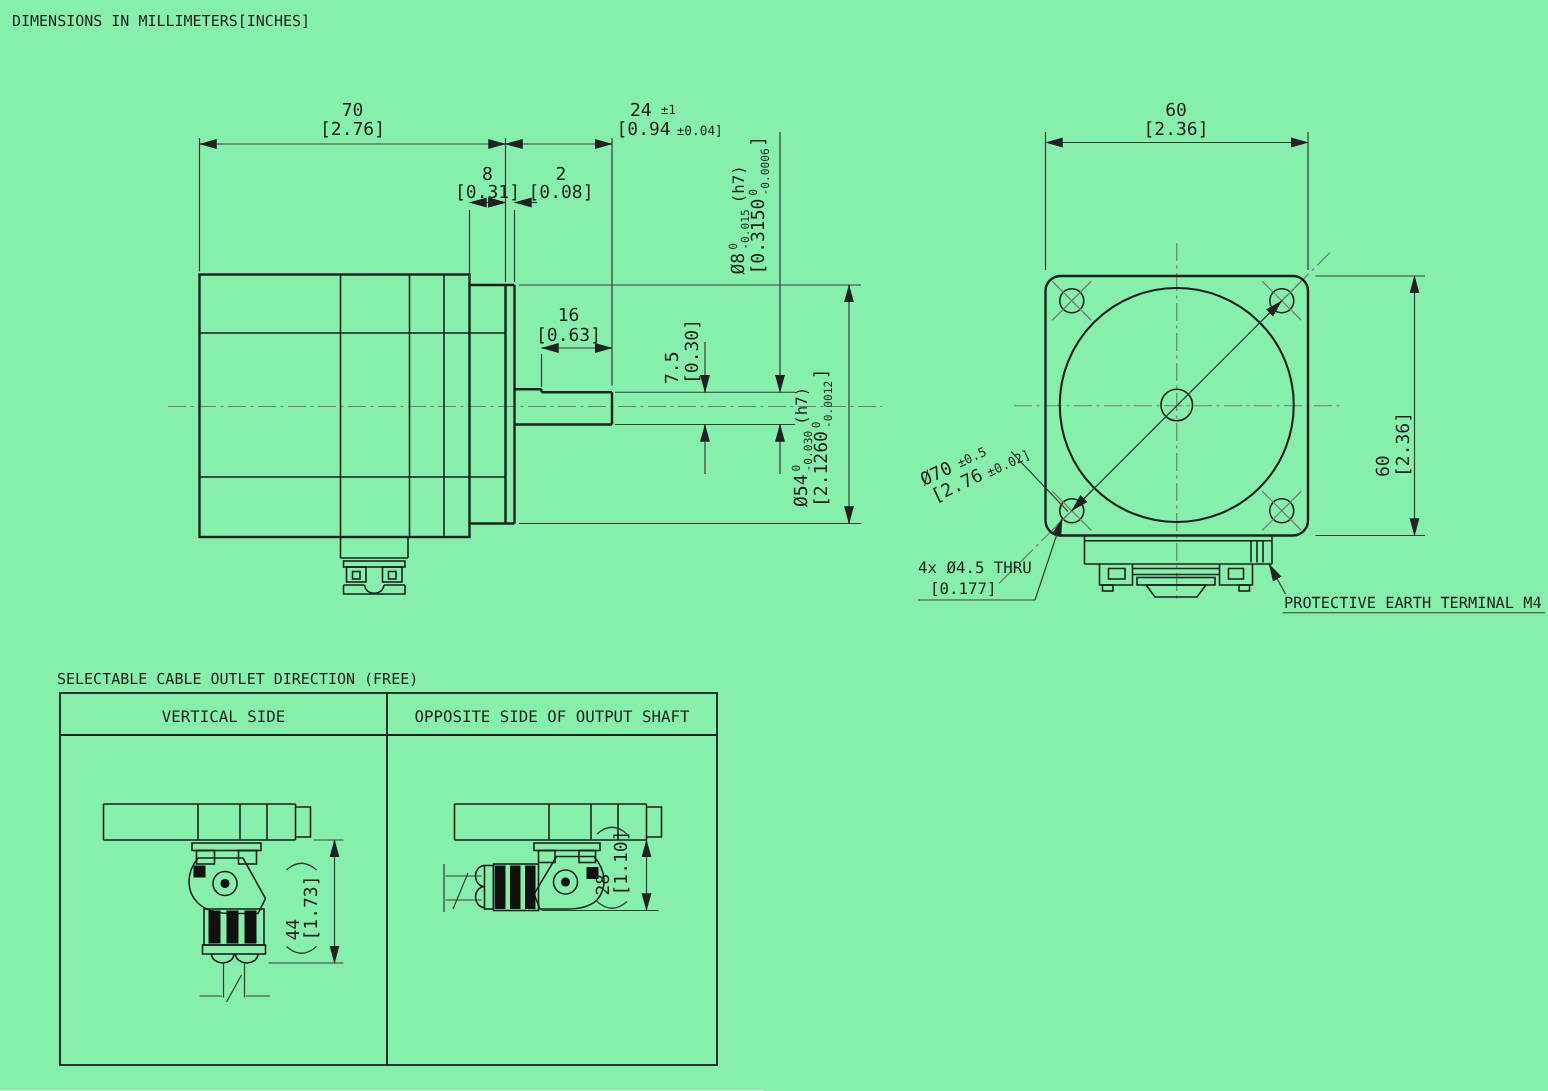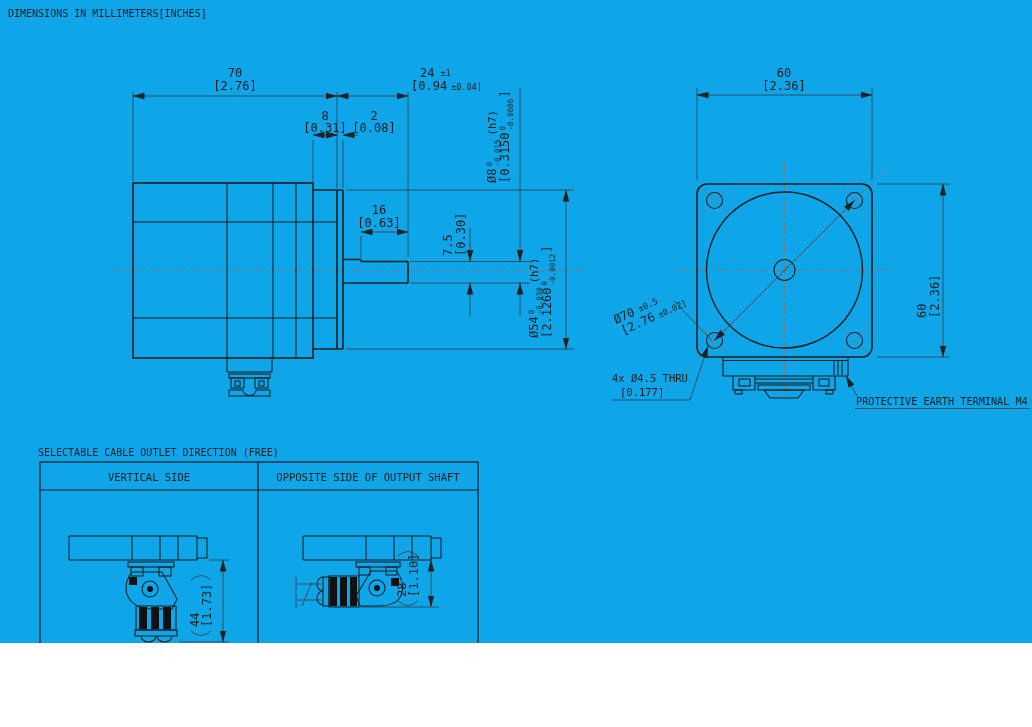--- a/index.html
+++ b/index.html
@@ -1,16 +1,16 @@
 <!DOCTYPE html>
 <html><head>
 <meta charset="utf-8">
 <style>
   html,body{margin:0;padding:0;background:#fff;}
-  .stage{position:relative;width:1032px;height:643px;background:#0ea5e9;overflow:hidden;
+  .stage{position:relative;width:1032px;height:727px;background:#86efac;overflow:hidden;
          font-family:"DejaVu Sans Mono","Liberation Mono",monospace;}
   svg{display:block;}
   svg text{fill:#1f1f1f;font-family:"DejaVu Sans Mono","Liberation Mono",monospace;}
   .outline{stroke:#1f1f1f;stroke-width:1.6;fill:none;}
   .med{stroke:#1f1f1f;stroke-width:1.05;fill:none;}
   .thin{stroke:#3a3a3a;stroke-width:0.8;fill:none;}
   .dim{stroke:#3a3a3a;stroke-width:0.8;fill:none;}
   .cl{stroke:#787878;stroke-width:0.8;fill:none;stroke-dasharray:12 3 2 3;}
   .blk{fill:#111;stroke:none;}
   .t12{font-size:12px;}

